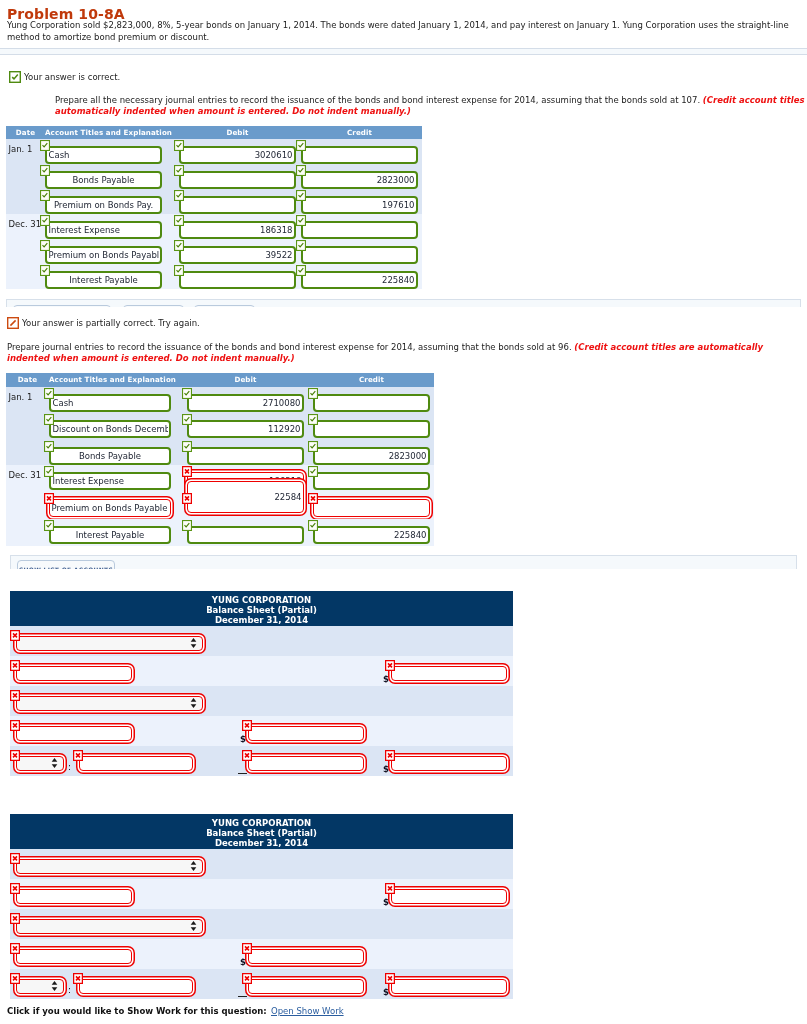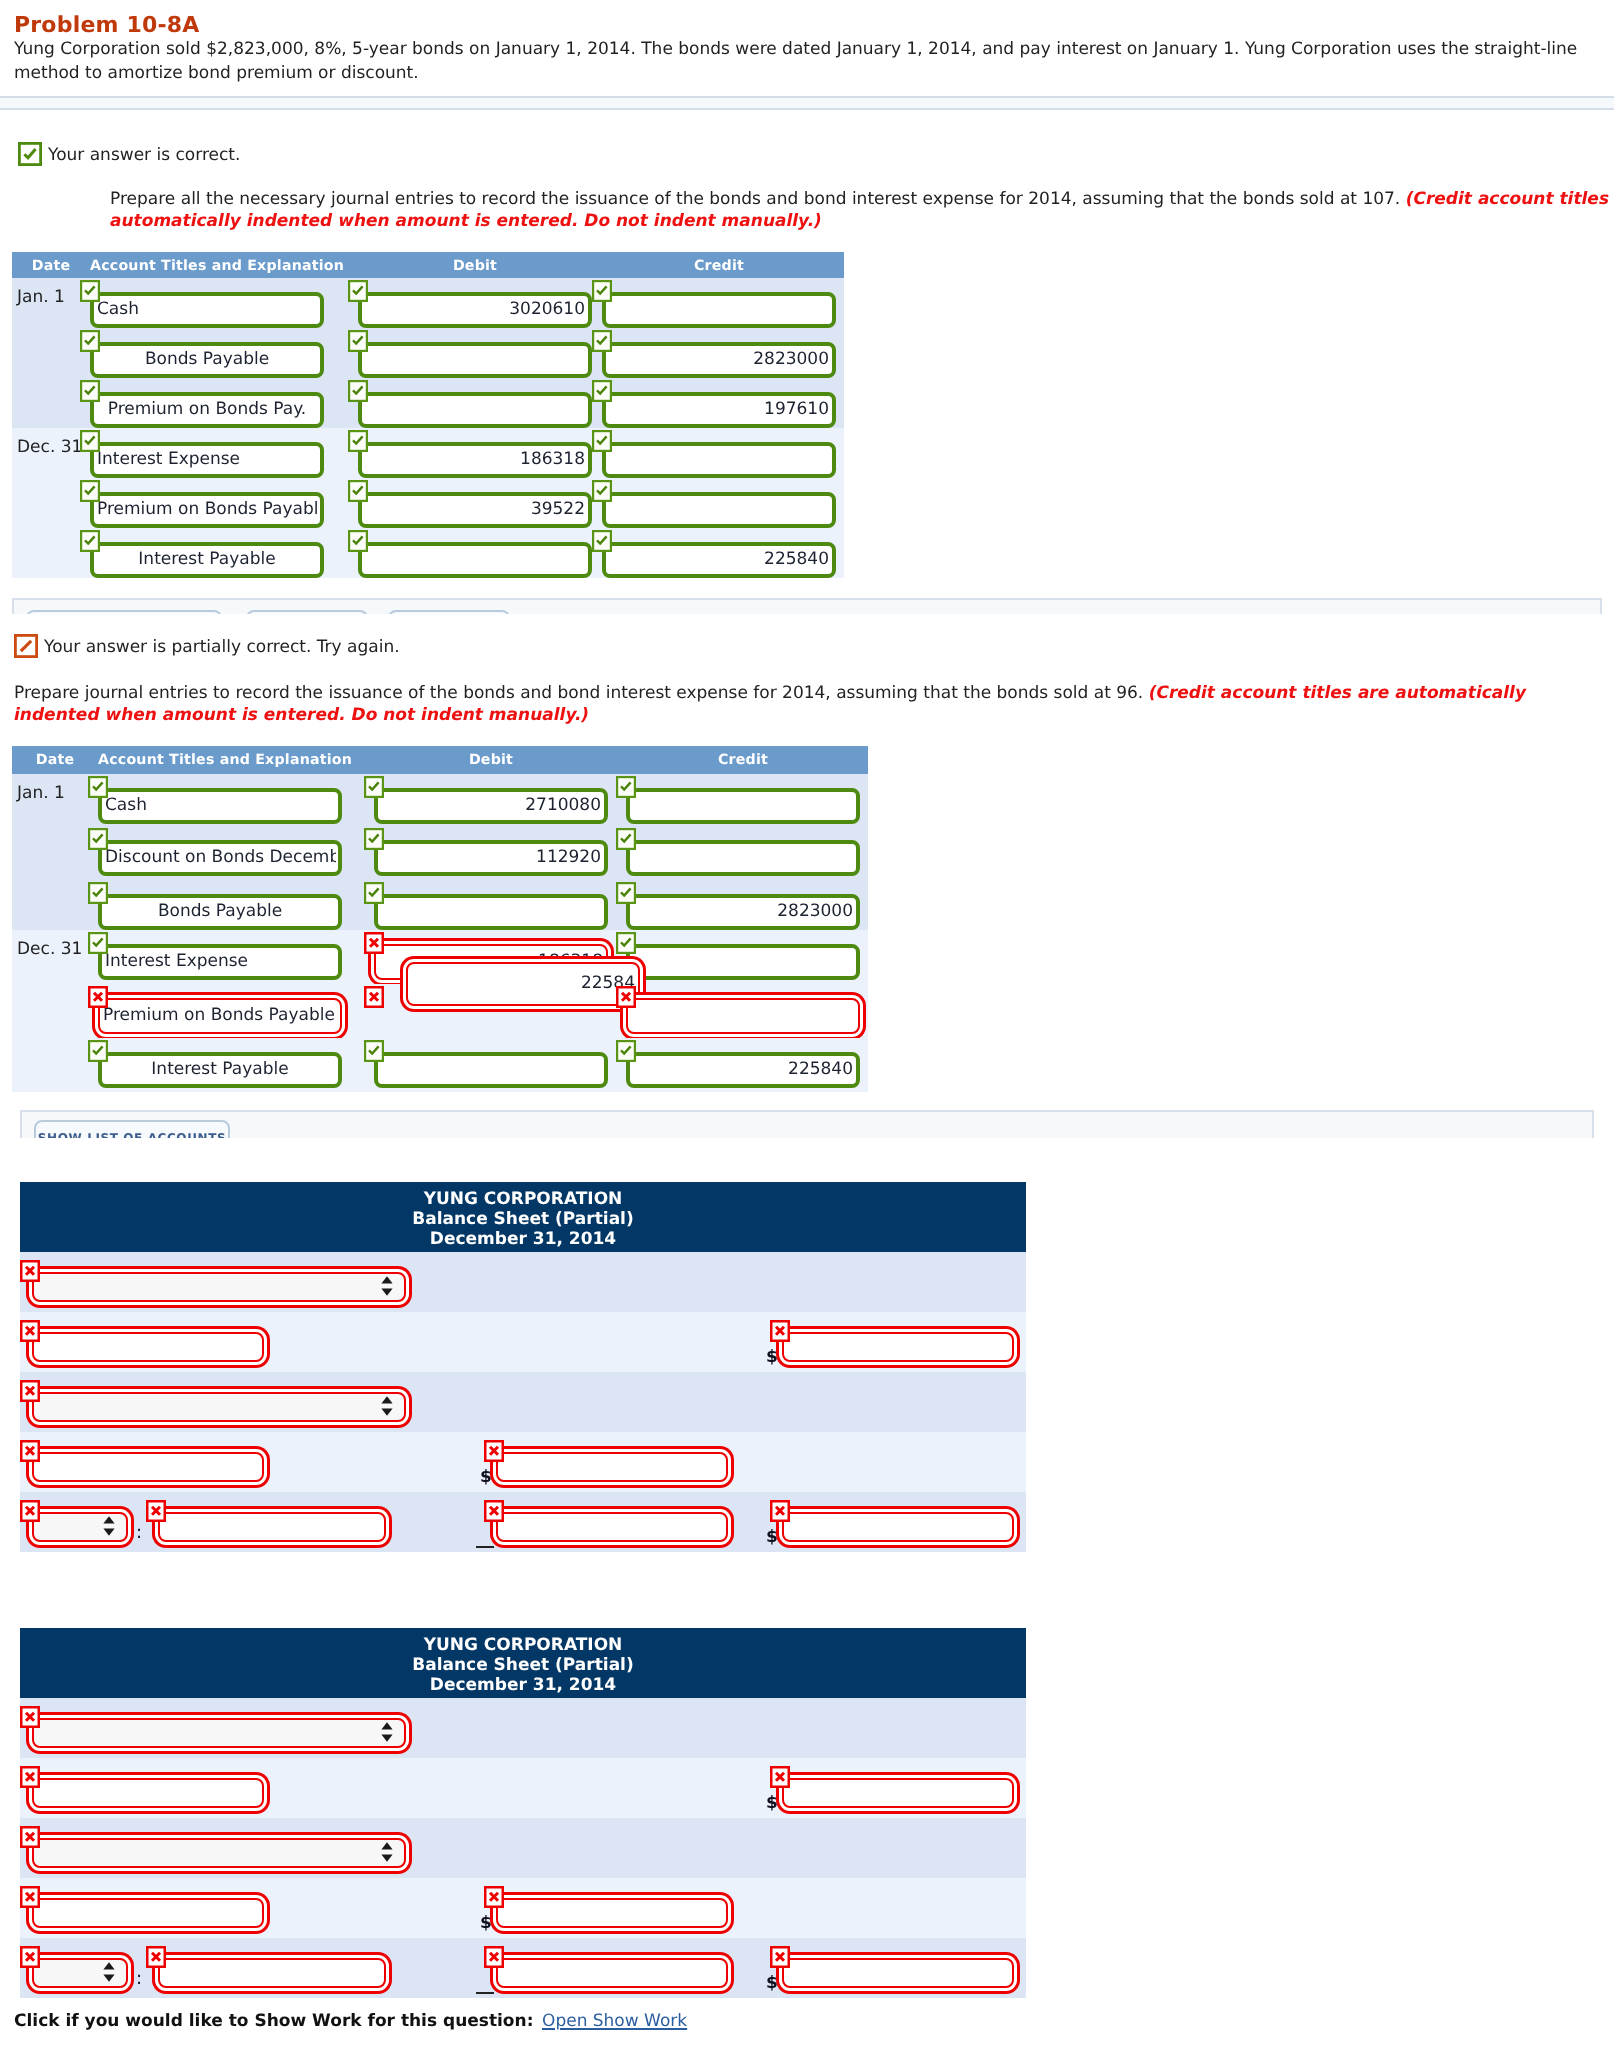--- a/index.html
+++ b/index.html
@@ -2,21 +2,21 @@
 <html><head>
 <meta charset="utf-8">
 <style>
   html,body{margin:0;padding:0;}
   body{width:807px;height:1024px;background:#ffffff;
        font-family:"DejaVu Sans","Liberation Sans",sans-serif;font-size:8.5px;color:#1a1a1a;overflow:hidden;}
   .page{position:relative;width:807px;height:1024px;}
   .abs{position:absolute;}
 
   
-  .prob-title{left:7px;top:6px;font-size:11px;font-weight:bold;color:#c0390b;letter-spacing:.1px;}
+  .prob-title{left:7px;top:6px;font-size:14px;font-weight:bold;color:#c0390b;letter-spacing:.1px;}
   .prob-body{left:7px;top:20px;width:784px;font-size:8.5px;line-height:11.5px;color:#222;}
   .hr-band{left:0;width:807px;height:7px;box-sizing:border-box;background:#f5f9fc;border-top:1px solid #d4dde8;border-bottom:1px solid #d4dde8;}
   .clipped-panel{left:0;width:805px;height:8px;background:#f5f9fc;border:1px solid #d7e0ea;border-bottom:none;overflow:hidden;box-sizing:border-box;}
   .clipped-panel.tall{height:14px;}
   .btn-clip{top:5px;height:20px;background:#f7fafc;border:1px solid #b9cadd;border-radius:4px;box-sizing:border-box;}
   .btn-clip.tall{top:4px;height:22px;}
   .btn-lbl{position:absolute;left:0;right:0;top:5px;text-align:center;font-size:6px;font-weight:bold;color:#3d5d8f;letter-spacing:.3px;white-space:nowrap;}
 
   .status{display:flex;align-items:center;gap:3px;font-size:8.5px;color:#222;}
   .status .lbl{position:relative;top:-1px;}
@@ -328,21 +328,21 @@
           <path d="M2.5 5.2 L4.1 6.8 L7.3 3.2" fill="none" stroke="#4a8209" stroke-width="1.2" stroke-linecap="butt" stroke-linejoin="miter"></path>
         </svg></div>
       <div class="abs" style="left:0;top:119px;width:428px;height:27px;background:#ecf2fc;"></div>
       <div class="abs fld bad" style="left:43px;top:126px;width:122px;height:18px;">
         <span class="txt ">Premium on Bonds Payable</span>
       </div>
       <div class="mark" style="left:38px;top:120px;"><svg width="10" height="11" viewBox="0 0 10 11">
           <rect x="0.6" y="0.6" width="8.8" height="9.8" fill="#ffffff" stroke="#ee0000" stroke-width="1.3"></rect>
           <path d="M3.0 3.4 L7.0 7.4 M7.0 3.4 L3.0 7.4" fill="none" stroke="#ee0000" stroke-width="1.5" stroke-linecap="butt"></path>
         </svg></div>
-      <div class="abs fld bad" style="left:181px;top:108px;width:117px;height:22px;margin-left:16px;">
+      <div class="abs fld bad" style="left:181px;top:108px;width:117px;height:32px;">
         <span class="txt r">22584</span>
       </div>
       <div class="mark" style="left:176px;top:120px;"><svg width="10" height="11" viewBox="0 0 10 11">
           <rect x="0.6" y="0.6" width="8.8" height="9.8" fill="#ffffff" stroke="#ee0000" stroke-width="1.3"></rect>
           <path d="M3.0 3.4 L7.0 7.4 M7.0 3.4 L3.0 7.4" fill="none" stroke="#ee0000" stroke-width="1.5" stroke-linecap="butt"></path>
         </svg></div>
       <div class="abs fld bad" style="left:307px;top:126px;width:117px;height:18px;">
         <span class="txt r"></span>
       </div>
       <div class="mark" style="left:302px;top:120px;"><svg width="10" height="11" viewBox="0 0 10 11">

